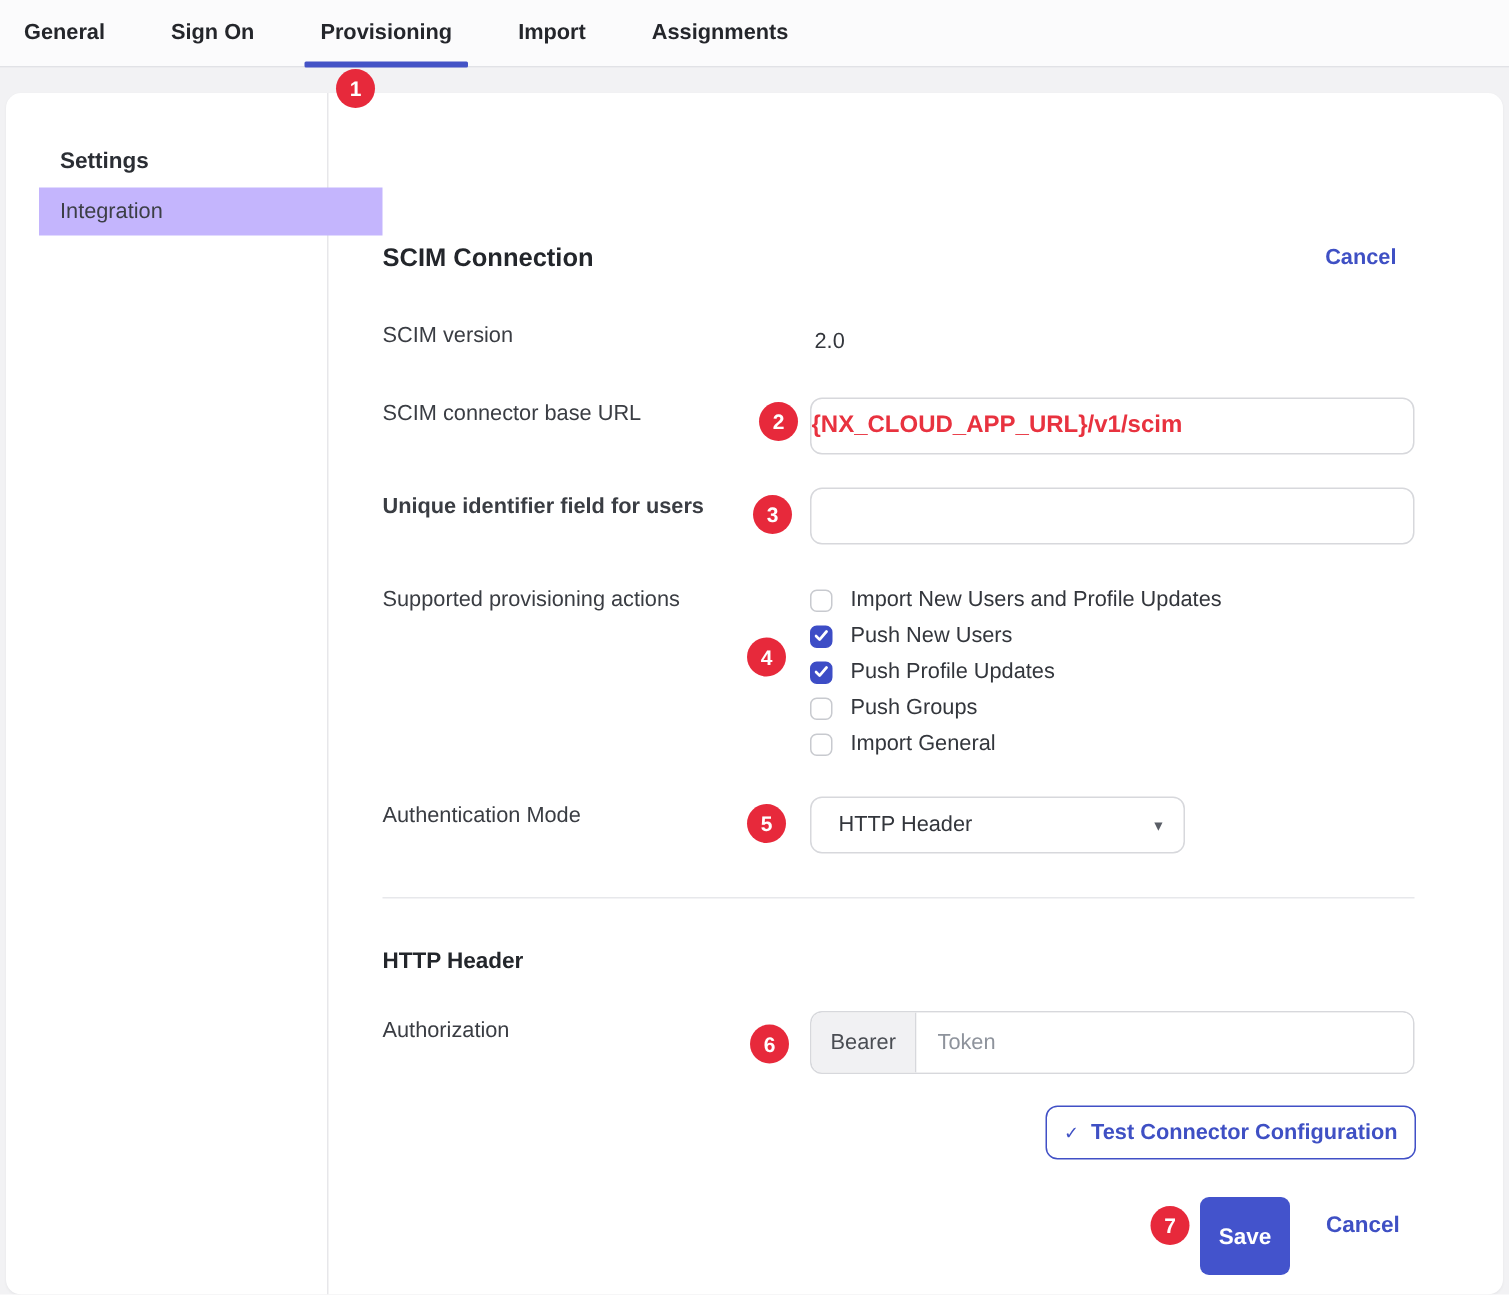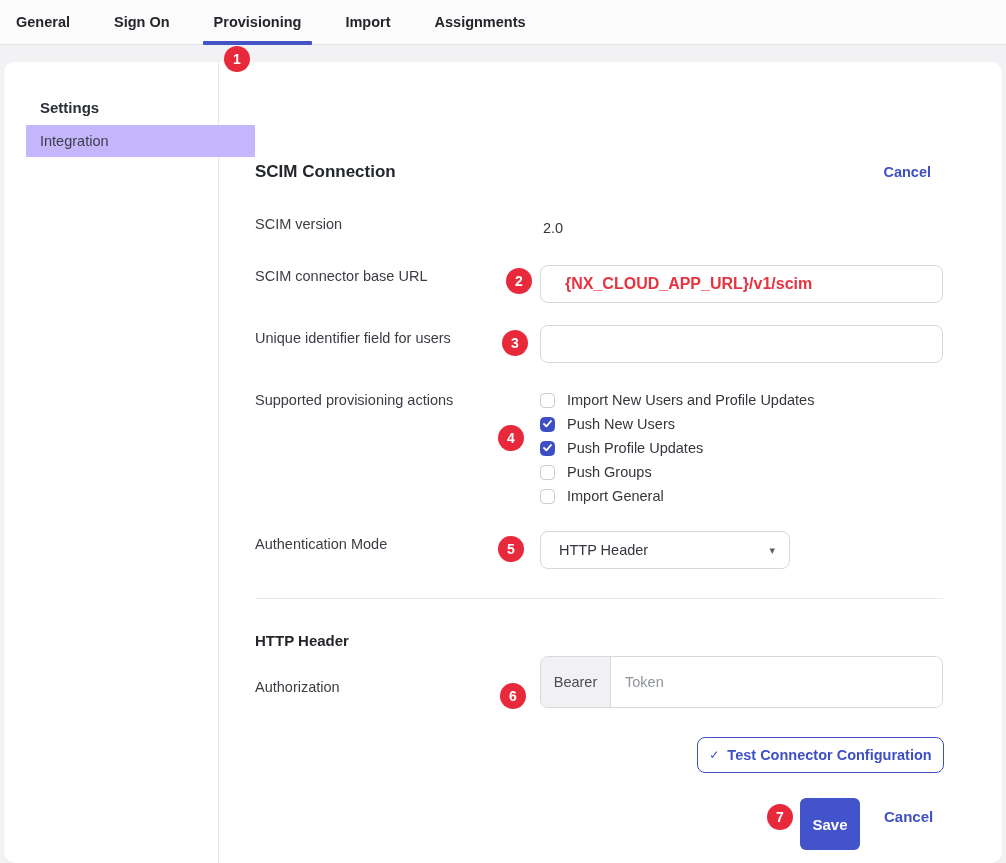--- a/index.html
+++ b/index.html
@@ -52,21 +52,21 @@
   }
   
   .panel-title { position:absolute; left:255px; top:162px; font-size:17px; font-weight:700; color:#23262b; }
   .cancel-top  { position:absolute; right:75px; top:164px; font-size:14.5px; font-weight:700; color:#3f50c4; cursor:pointer; }
   .f-label { position:absolute; font-size:14.5px; color:#3a3d43; }
   .f-value { position:absolute; font-size:14.5px; color:#33363c; }
   
   .text-input {
     position:absolute; left:540px; width:403px; height:38px;
     border:1px solid #d7d8dc; border-radius:8px; background:#fff;
-    padding:0 24px; font-family:"Liberation Sans", sans-serif;
+    padding:0 0; font-family:"Liberation Sans", sans-serif;
     font-size:14.5px; color:#33363c; outline:none;
   }
   .url-input { font-weight:700; font-size:16px; color:#e8323f; }
   
   .cb-list { position:absolute; left:540px; top:388px; display:flex; flex-direction:column; }
   .cb-row { height:24px; display:flex; align-items:center; gap:12px; cursor:pointer; }
   .cb {
     width:15px; height:15px; border:1.5px solid #c8cacf; border-radius:4.5px;
     background:#fff; display:flex; align-items:center; justify-content:center; flex:0 0 15px;
   }
@@ -80,21 +80,21 @@
     border:1px solid #d7d8dc; border-radius:8px; background:#fff;
     display:flex; align-items:center; padding:0 14px 0 18px; cursor:pointer;
   }
   .select-value { flex:1; font-size:14.5px; color:#33363c; }
   .select-caret { font-size:11px; color:#5a5e66; }
   
   .hr { position:absolute; left:255px; top:598px; width:688px; height:1px; background:#e7e8eb; }
   .section-heading { position:absolute; left:255px; top:632px; font-size:15px; font-weight:700; color:#23262b; }
   
   .bearer-group {
-    position:absolute; left:540px; top:656px; width:403px; height:52px;
+    position:absolute; left:540px; top:674px; width:403px; height:42px;
     border:1px solid #d7d8dc; border-radius:8px; background:#fff;
     display:flex; overflow:hidden;
   }
   .bearer-prefix {
     width:70px; background:#f1f1f3; border-right:1px solid #d7d8dc;
     display:flex; align-items:center; justify-content:center;
     font-size:14.5px; color:#4a4d53;
   }
   .bearer-input {
     flex:1; border:none; outline:none; padding:0 14px;
@@ -139,21 +139,21 @@
 <h1 class="panel-title">SCIM Connection</h1>
 <a class="cancel-top">Cancel</a>
 
 <div class="f-label" style="left:255px; top:216px;">SCIM version</div>
 <div class="f-value" style="left:543px; top:220px;">2.0</div>
 
 <div class="f-label" style="left:255px; top:268px;">SCIM connector base URL</div>
 <div class="step-badge" style="left:506px; top:268px;">2</div>
 <input class="text-input url-input" style="top: 265px;" type="text" value="{NX_CLOUD_APP_URL}/v1/scim">
 
-<div class="f-label" style="left:255px; top:330px;">Unique identifier field for users</div>
+<div class="f-label" style="left:255px; top:330px;font-weight:bold;">Unique identifier field for users</div>
 <div class="step-badge" style="left:502px; top:330px;">3</div>
 <input class="text-input" style="top: 325px;" type="text" value="">
 
 <div class="f-label" style="left:255px; top:392px;">Supported provisioning actions</div>
 <div class="step-badge" style="left:498px; top:425px;">4</div>
 <div class="cb-list">
   <div class="cb-row">
     <span class="cb">
       
     </span>

